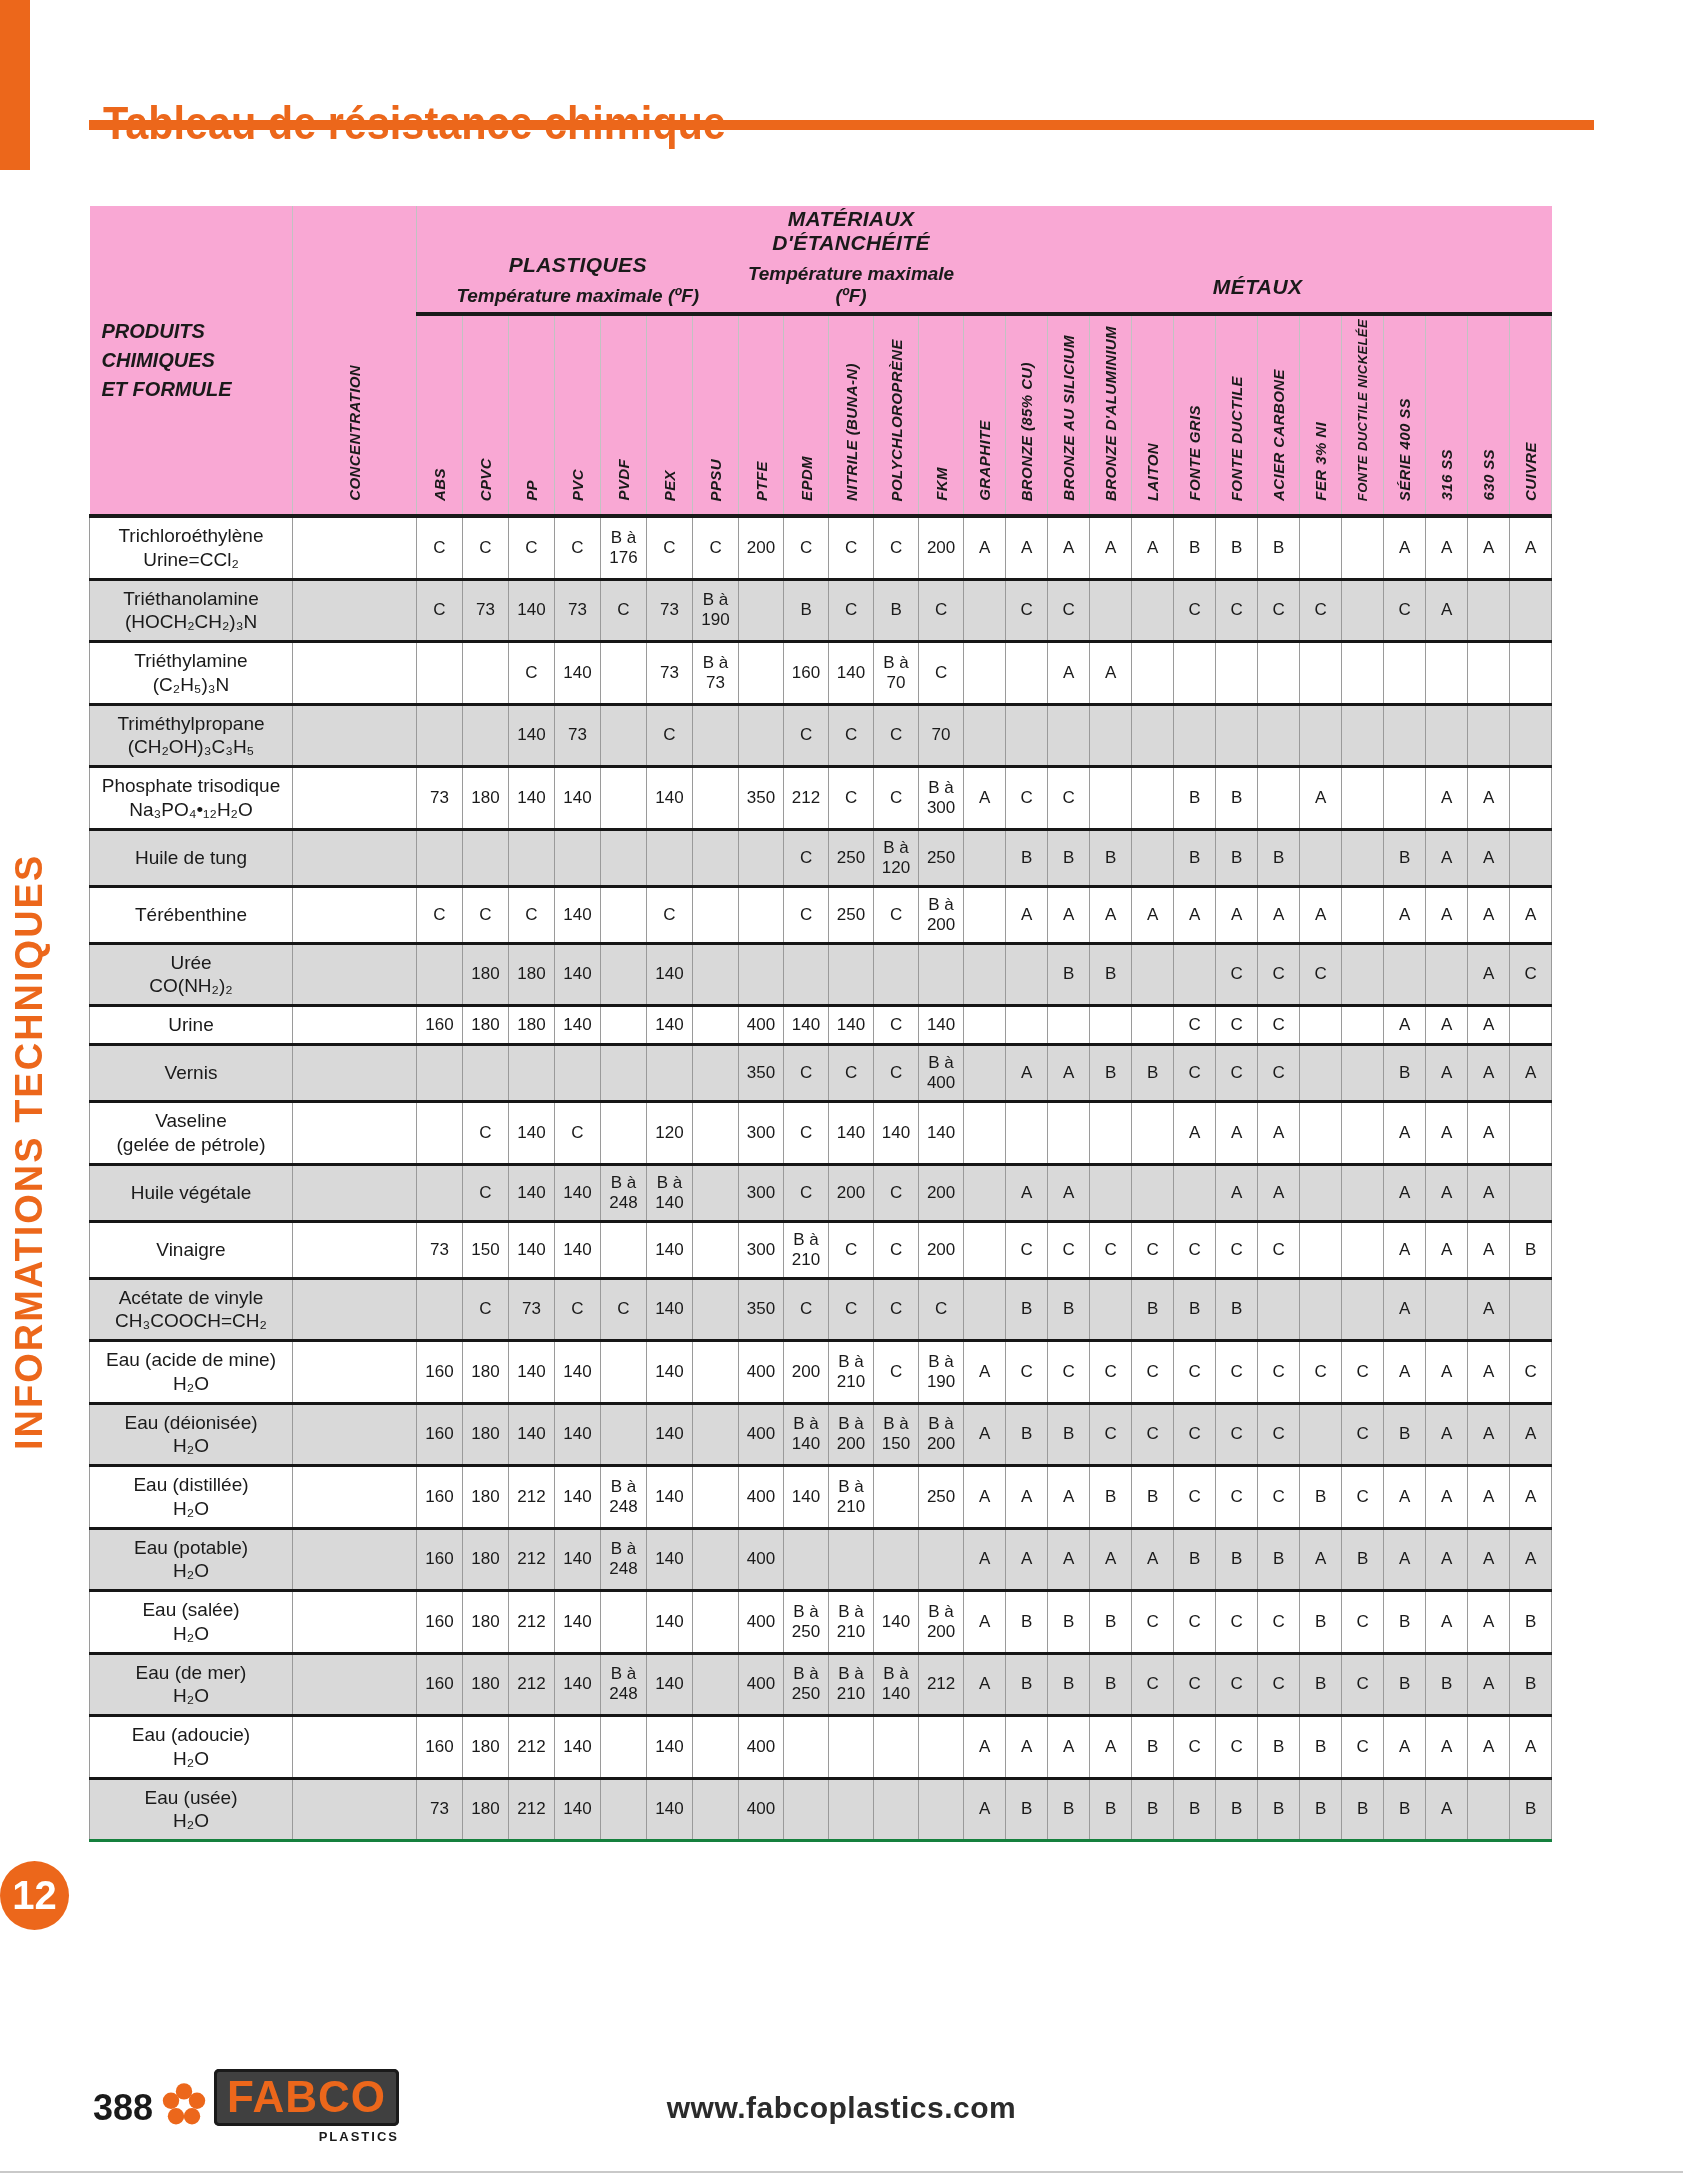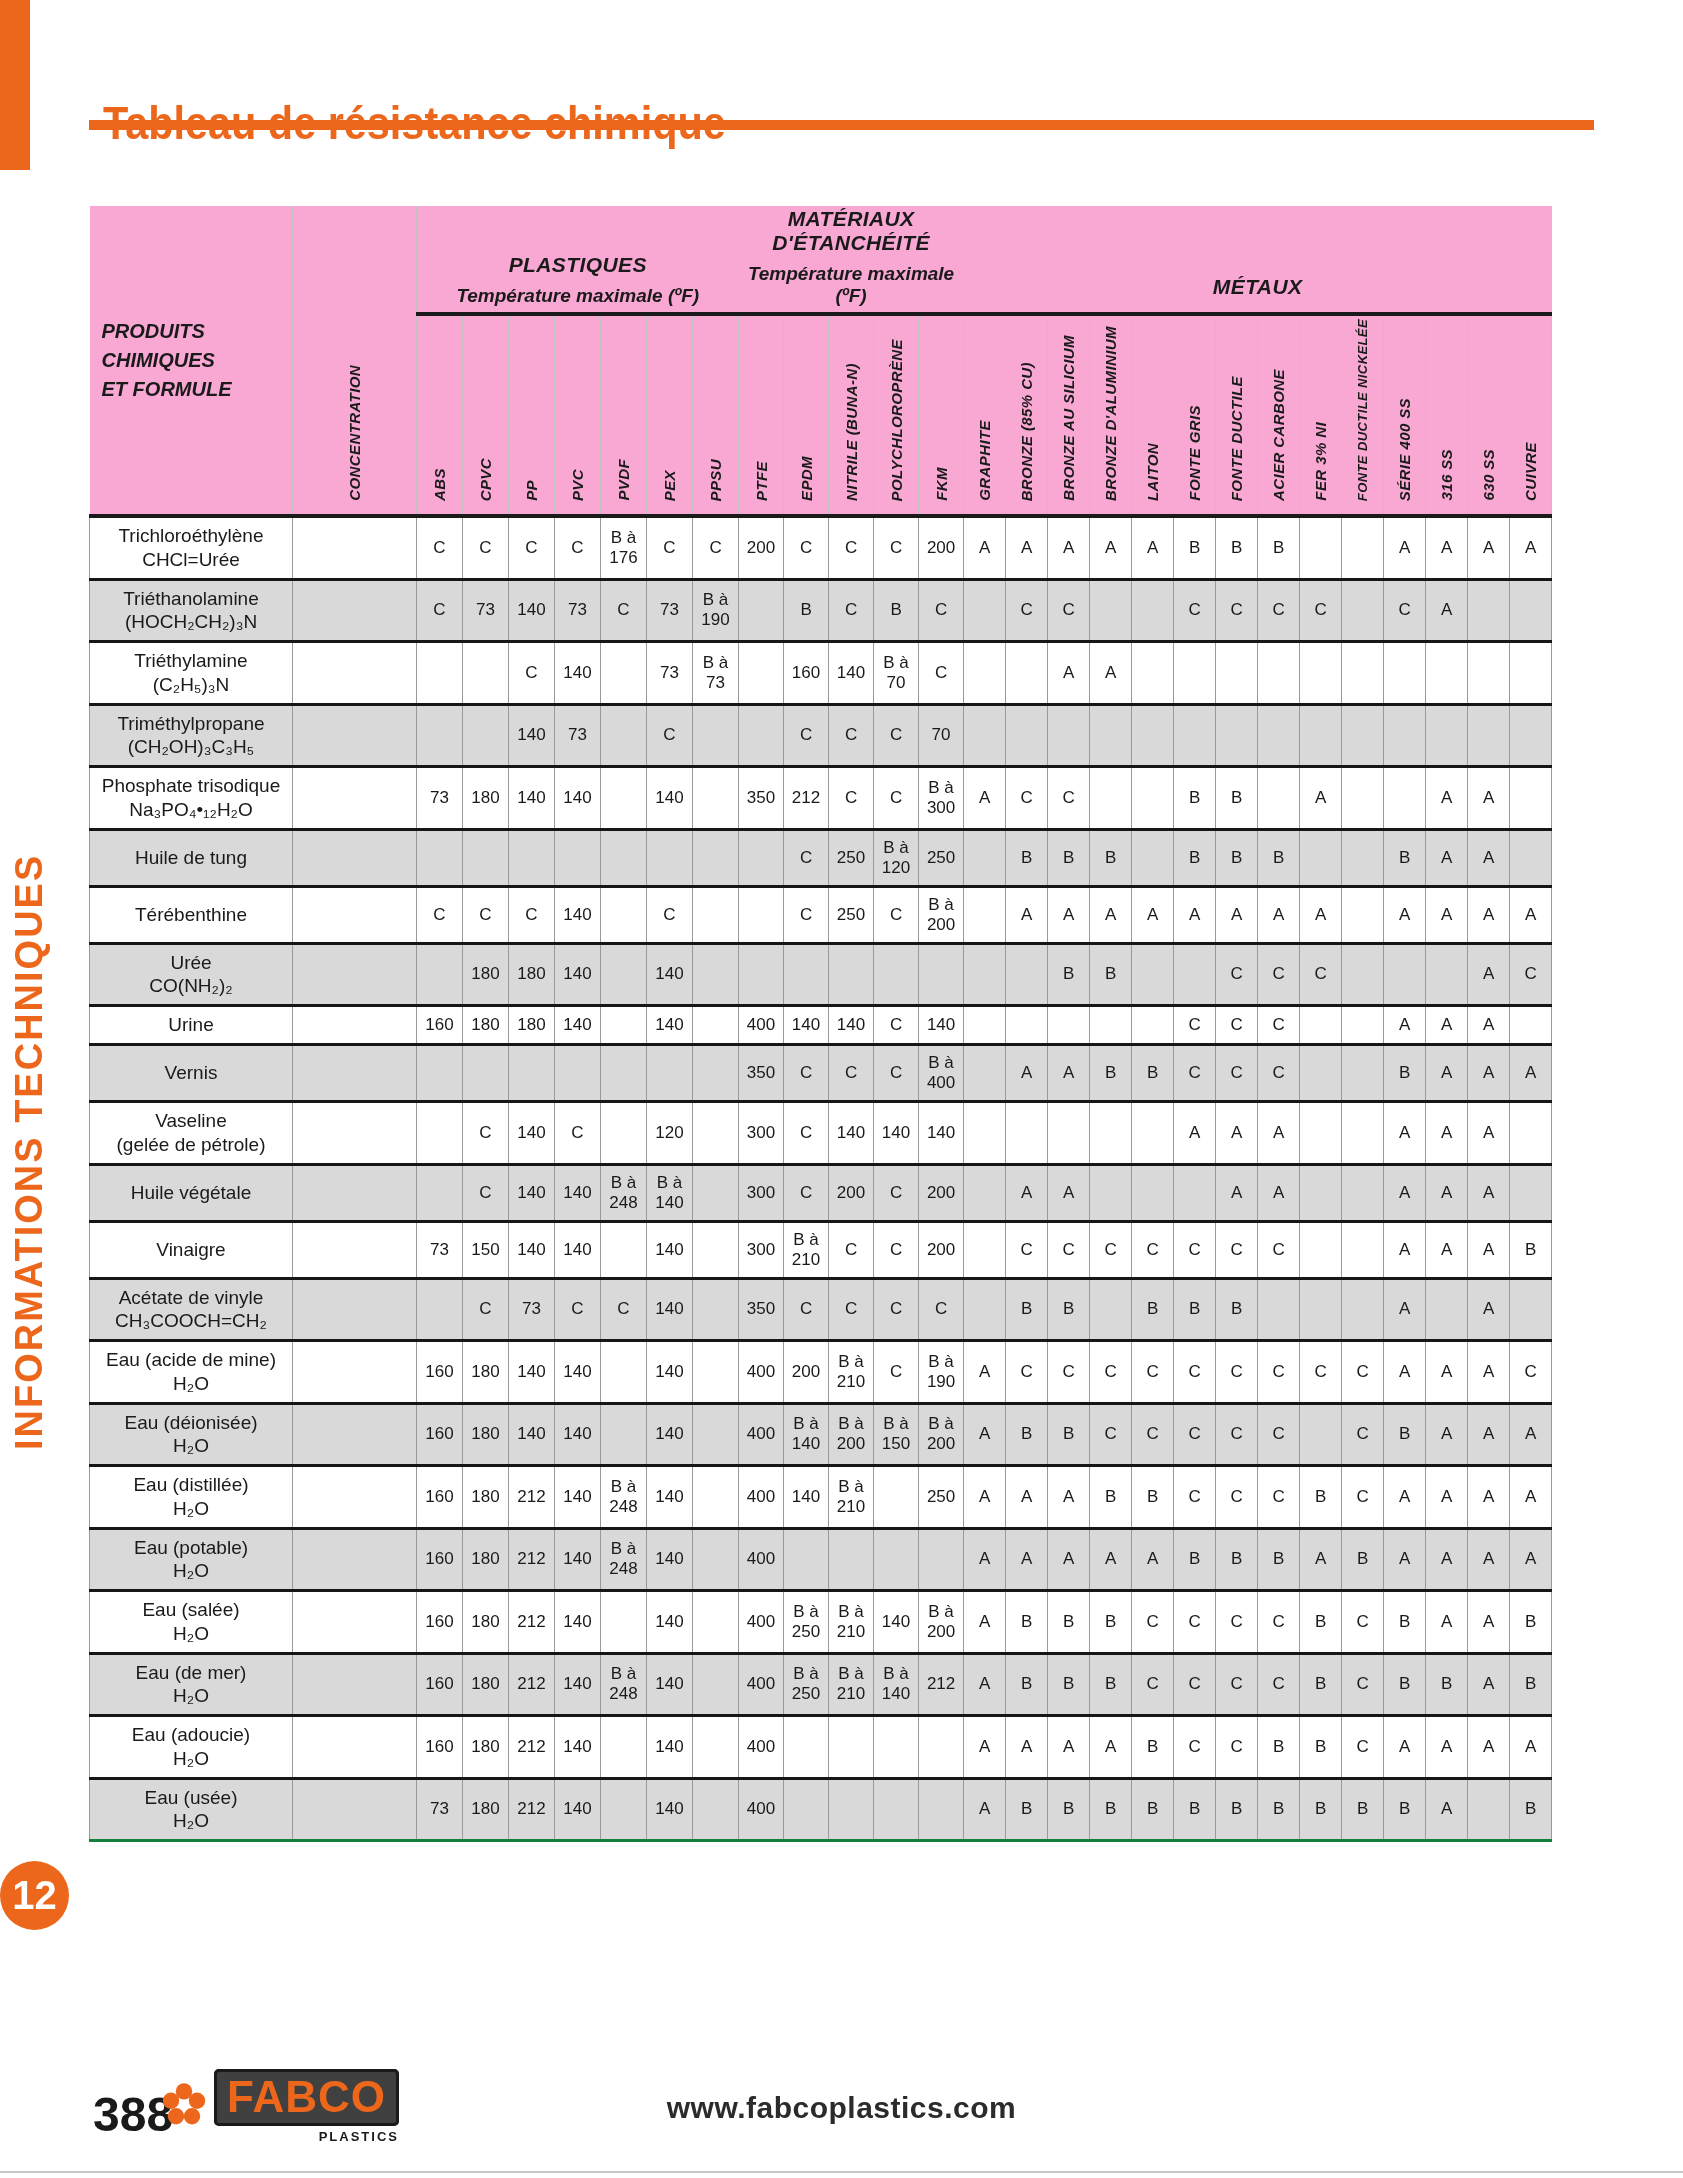--- a/index.html
+++ b/index.html
@@ -58,21 +58,21 @@
   tbody td{
     border-left:1px solid var(--grid);border-right:1px solid var(--grid);
     text-align:center;vertical-align:middle;font-size:17px;line-height:1.18;
     padding:7px 1px;word-break:normal;overflow:hidden;
   }
   td.name-cell{font-size:19px;padding:6px 2px;line-height:1.25;}
   .cname,.cformula{font-size:19px;}
 
   
   .footer{position:absolute;left:0;top:2067px;width:1683px;height:89px;}
-  .page-number{position:absolute;left:93px;top:20px;font-size:48px;font-weight:bold;}
+  .page-number{position:absolute;left:93px;top:20px;font-size:36px;font-weight:bold;}
   .fabco-logo{position:absolute;left:160px;top:6px;display:flex;align-items:flex-start;}
   .logo-flower{margin-top:8px;margin-right:6px;}
   .logo-box{
     border:3px solid #1a1a1a;border-radius:5px;background:#404040;padding:0 10px 2px 10px;
     color:var(--accent);font-weight:bold;font-size:44px;letter-spacing:1px;
     transform:scaleX(.95);transform-origin:left center;line-height:1.1;
   }
   .logo-sub{display:block;text-align:right;font-size:13px;font-weight:bold;
     letter-spacing:2px;color:#1a1a1a;margin-top:8px;}
   .footer-url{position:absolute;left:0;top:24px;width:1683px;text-align:center;
@@ -168,21 +168,21 @@
           <th class="vcell"><span class="vlab">SÉRIE 400 SS</span></th>
           <th class="vcell"><span class="vlab">316 SS</span></th>
           <th class="vcell"><span class="vlab">630 SS</span></th>
           <th class="vcell"><span class="vlab">CUIVRE</span></th>
         </tr>
       </thead>
       <tbody>
         <tr>
           <td class="name-cell">
             <div class="cname">Trichloroéthylène</div>
-            <div class="cformula">CHCl=Urée</div>
+            <div class="cformula">Urine=CCl₂</div>
           </td>
           <td></td>
           <td>C</td>
           <td>C</td>
           <td>C</td>
           <td>C</td>
           <td>B à 176</td>
           <td>C</td>
           <td>C</td>
           <td>200</td>

